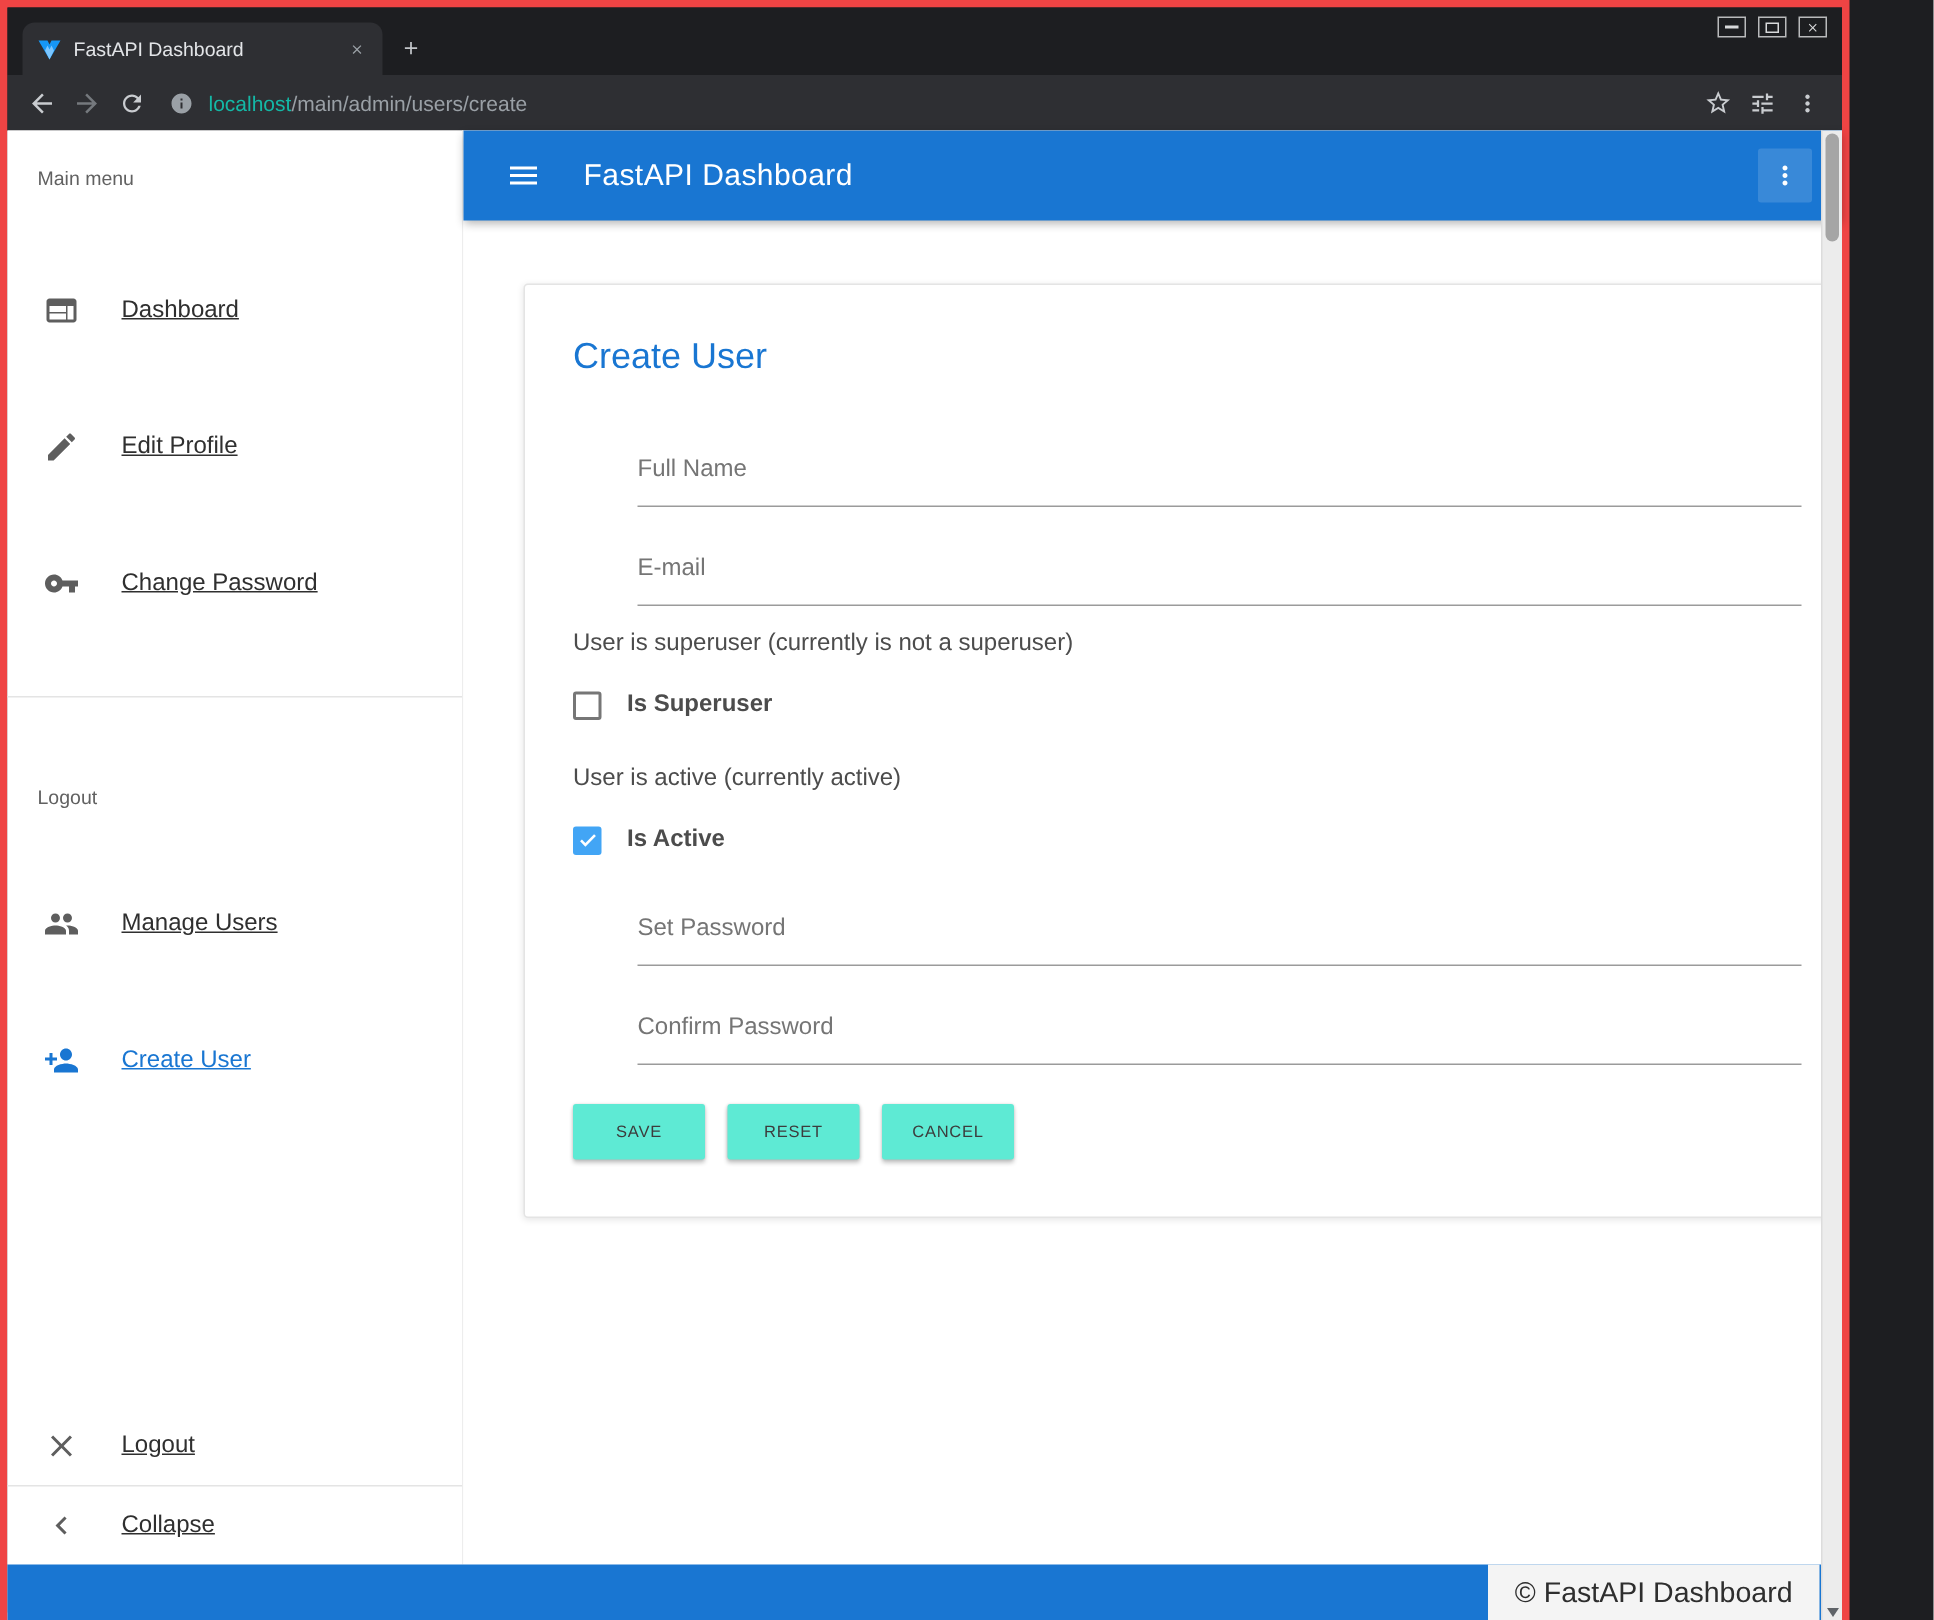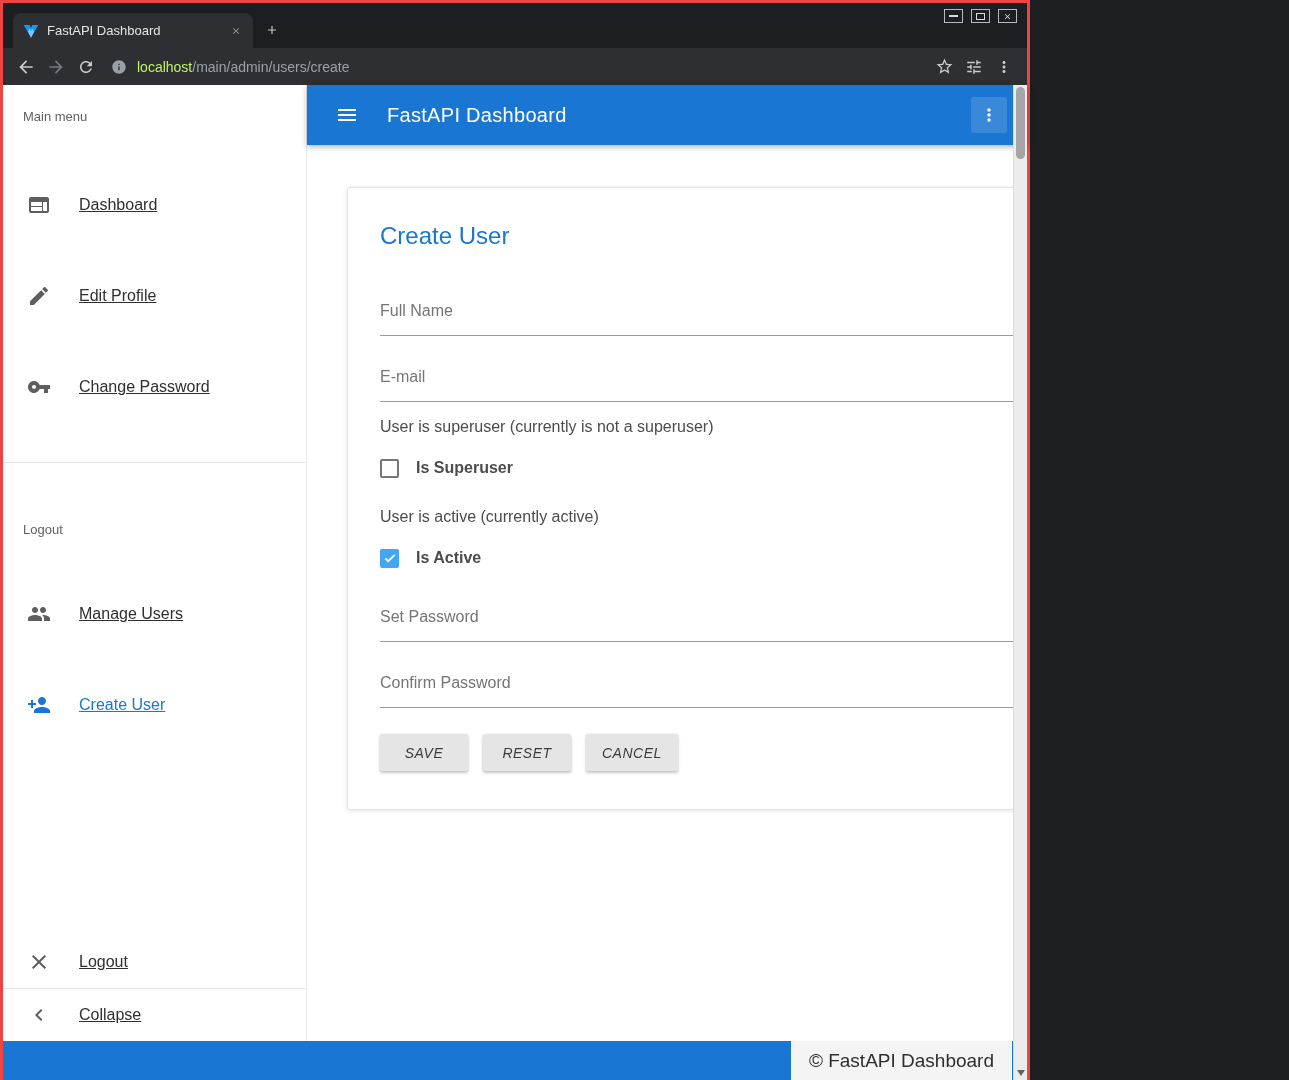--- a/index.html
+++ b/index.html
@@ -4,22 +4,22 @@
 <style>
   * { box-sizing: border-box; }
   html,body { margin:0; padding:0; }
   body {
     width:1289px; height:1080px;
     font-family:"Liberation Sans", sans-serif;
     background:#1d1e21;
     overflow:hidden;
   }
   .window {
-    width:1030px; height:1080px;
-    border:3px solid #ef4444;
+    width:1233px; height:1080px;
+    border:5px solid #ef4444;
     background:#1d1e21;
     position:relative;
   }
 
   
   .titlebar {
     position:relative; height:45px; background:#1d1e21;
     display:flex; align-items:flex-end; padding-left:10px;
   }
   .tab {
@@ -35,21 +35,21 @@
   .win-controls { position:absolute; top:6px; right:10px; display:flex; gap:8px; }
   .wc { width:19px; height:14px; border:1px solid #b9babc; display:flex; align-items:center; justify-content:center; cursor:pointer; background:transparent; }
   .wc-min-bar { width:9px; height:2px; background:#d8d9db; }
   .wc-max-box { width:9px; height:7px; border:1px solid #d8d9db; }
 
   .toolbar { height:37px; background:#2e2f33; display:flex; align-items:center; padding:0 8px; }
   .tbtn { width:30px; height:30px; border-radius:50%; display:flex; align-items:center; justify-content:center; color:#c9ccd0; cursor:pointer; flex:none; }
   .tbtn.dim { color:#75797e; }
   .urlbox { flex:1; display:flex; align-items:center; margin:0 10px; gap:10px; min-width:0; }
   .url-text { font-size:14px; color:#9aa0a6; white-space:nowrap; }
-  .url-text .host { color:#bef264;margin-top:31px; }
+  .url-text .host { color:#14b8a6;margin-top:31px; }
 
   
   .page { position:relative; height:996px; background:#fff; display:flex; flex-direction:column; }
   .page-row { flex:1; display:flex; min-height:0; }
 
   
   .sidebar { width:304px; background:#fff; border-right:1px solid #ededed; display:flex; flex-direction:column; font-size:16px;gap:43px; }
   .subheader { font-size:13px; color:#616161; padding:24px 20px 14px; }
   .subheader.admin { padding:16px 20px 10px; }
   .s-item { height:48px; display:flex; align-items:center; padding:0 24px; color:#2f2f2f; cursor:pointer;text-decoration:underline; }
@@ -72,42 +72,42 @@
   .appbar-menu { margin-left:auto; width:36px; height:36px; background:rgba(255,255,255,0.14); border-radius:2px; display:flex; align-items:center; justify-content:center; cursor:pointer; color:#fff; }
 
   .content { flex:1; overflow:hidden; background:#fff; }
   .card {
     width:885px; margin:42px 0 0 40px; background:#fff;
     border:1px solid #e4e4e4; border-radius:3px;
     box-shadow:0 1px 5px rgba(0,0,0,0.10);
     padding:34px 32px 38px;
   }
   .card-title { color:#1976d2; font-size:24px; font-weight:400; margin:0 0 40px; }
-  .tfield { padding-top:12px; margin-top:20px; }
+  .tfield { padding-top:12px; margin-top:20px;margin-left:43px; }
   .tfield.first { margin-top:0; }
   .tfield input {
     width:100%; border:0; border-bottom:1px solid #9b9b9b;
     padding:0 0 15px; font-family:"Liberation Sans",sans-serif; font-size:16px;
     color:#333; outline:none; background:transparent;
   }
   .tfield input::placeholder { color:#757575; opacity:1; }
   .note { font-size:16px; color:#4c4c4c; margin-top:16px; }
   .note.second { margin-top:26px; }
   .cb-row { display:flex; align-items:center; gap:17px; margin-top:18px; height:28px; cursor:pointer;font-weight:bold; }
   .cb { width:19px; height:19px; border:2px solid #767676; border-radius:2px; flex:none; }
   .cb.checked { border:0; background:#42a5f5; display:flex; align-items:center; justify-content:center; }
   .cb-label { font-size:16px; color:#4c4c4c; }
   .pw1 { margin-top:24px; }
   .btn-row { display:flex; gap:15px; margin-top:26px; }
   .btn {
     min-width:88px; height:37px; padding:0 16px;
-    background:#e5e5e5; border:0; border-radius:2px;
+    background:#5eead4; border:0; border-radius:2px;
     box-shadow:0 2px 3px rgba(0,0,0,0.22), 0 0 2px rgba(0,0,0,0.12);
-    font-family:"Liberation Sans",sans-serif; font-size:14px; font-weight:500;
-    letter-spacing:.5px; color:#3c3c3c; cursor:pointer;font-style:italic;
+    font-family:"Liberation Sans",sans-serif; font-size:11px; font-weight:500;
+    letter-spacing:.5px; color:#3c3c3c; cursor:pointer;
   }
 
   
   .footer { height:40px; background:#1976d2; display:flex; justify-content:flex-end; padding-right:15px; }
   .footer-badge { background:#f4f4f4; display:flex; align-items:center; padding:0 18px; font-size:19px; color:#2e2e2e; }
 
   
   .scrollbar { position:absolute; top:0; right:0; bottom:0; width:14px; background:#ececec; border-left:1px solid #dcdcdc; z-index:6; }
   .sb-thumb { position:absolute; top:2px; left:2px; width:9px; height:72px; background:#a5a5a5; border-radius:5px; cursor:pointer; }
   .sb-down { position:absolute; bottom:5px; left:3px; width:0; height:0; border-left:4px solid transparent; border-right:4px solid transparent; border-top:6px solid #5f6368; }

